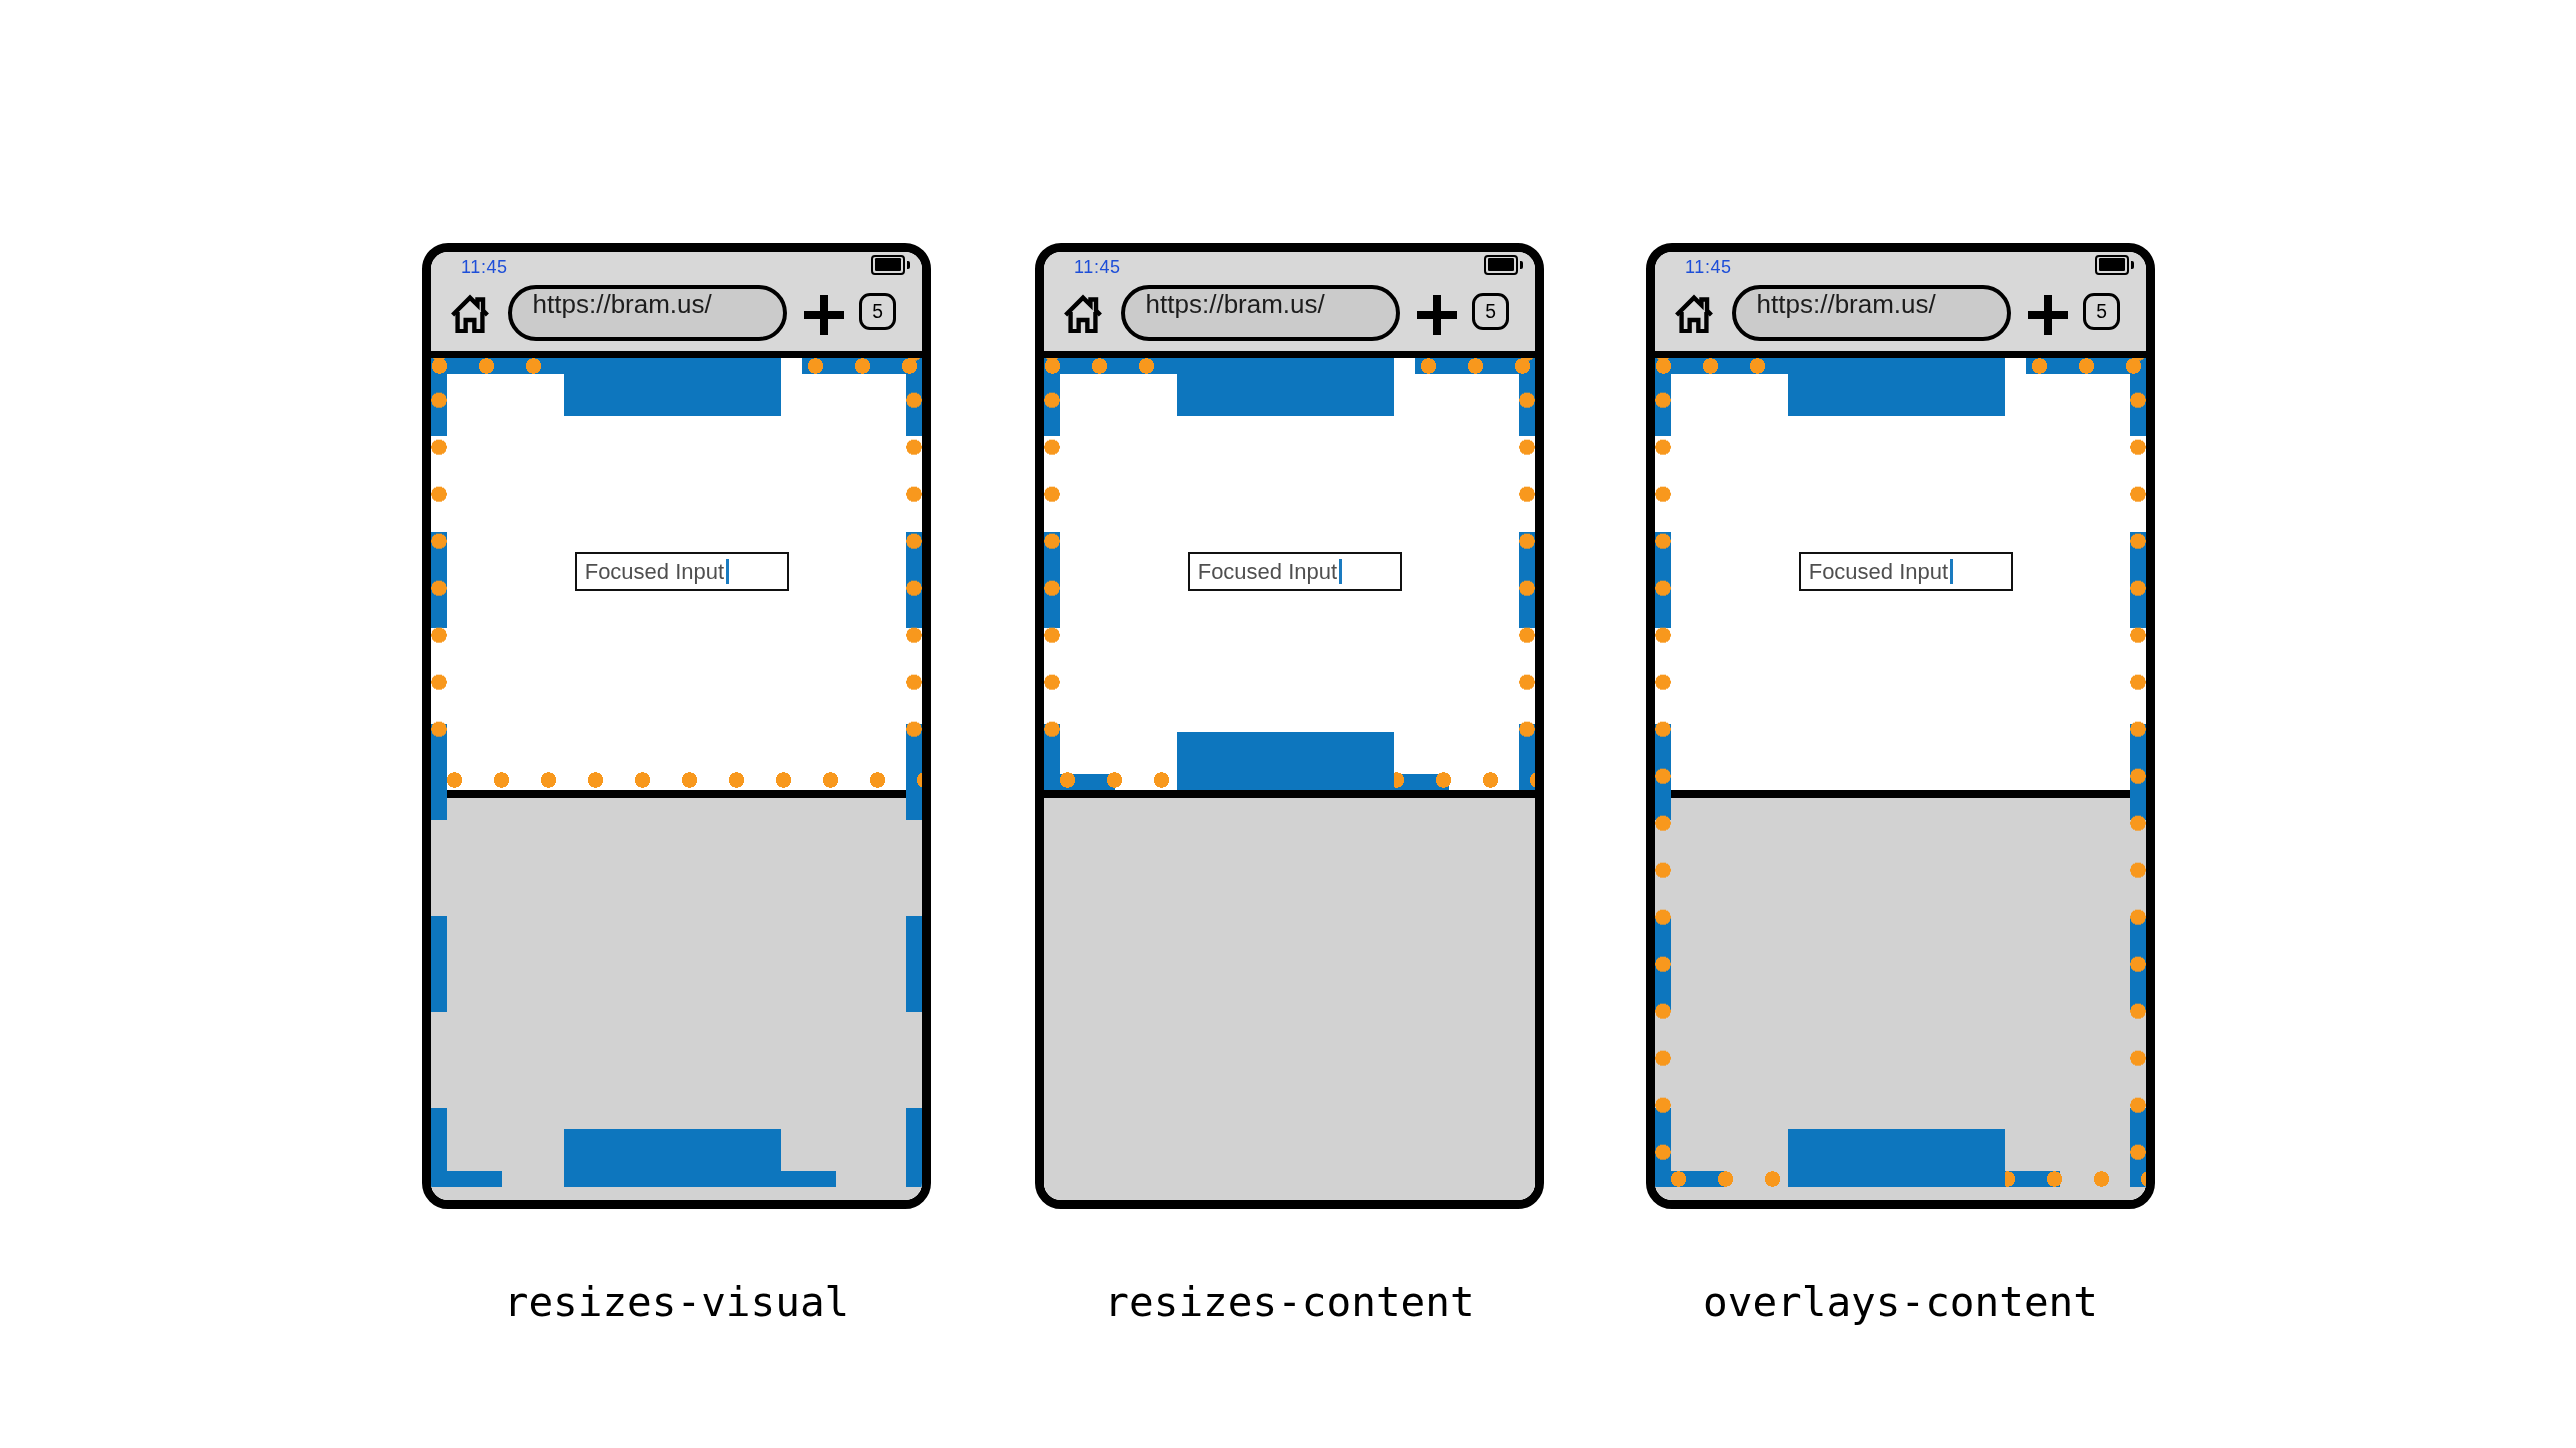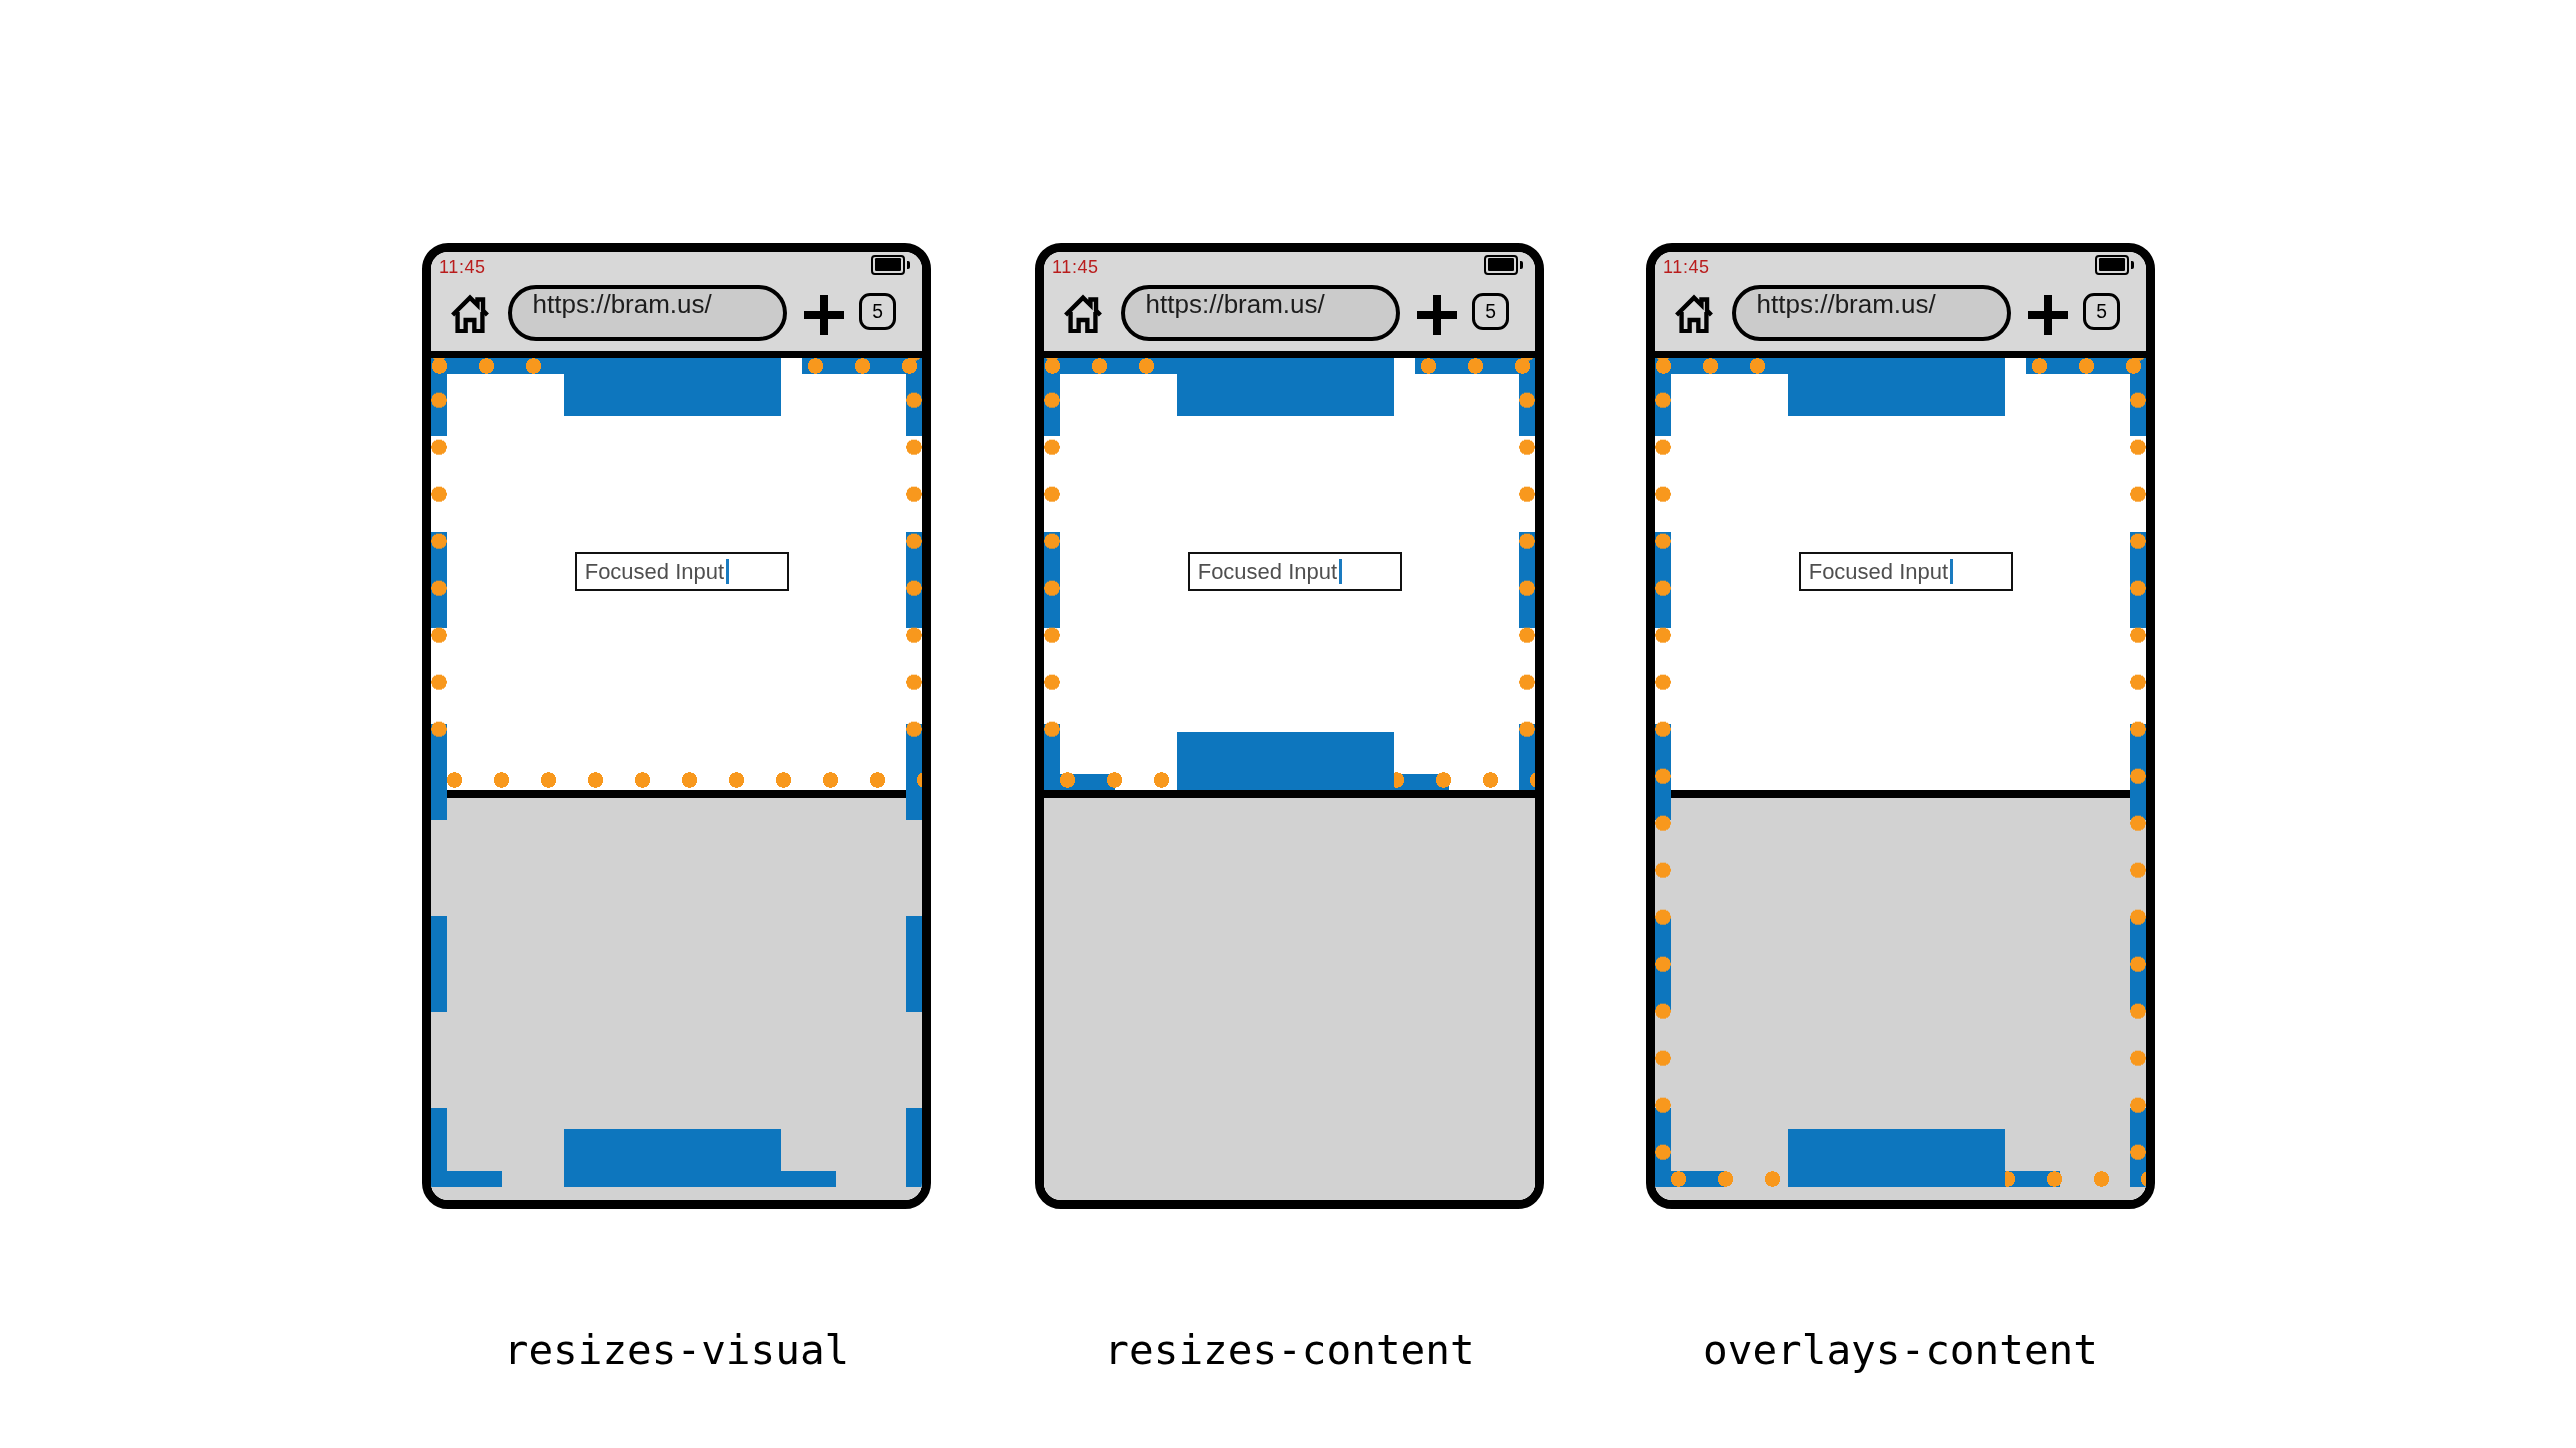--- a/index.html
+++ b/index.html
@@ -8,21 +8,21 @@
     font-family:"Liberation Sans",sans-serif;overflow:hidden;
     --blue:#0d76be;--orange:#f8981d;--caret:#1a7bc0;
   }
   
   .phone{
     position:absolute;top:243px;width:491px;height:948px;
     background:#fff;border:9px solid #000;border-radius:26px;overflow:hidden;
   }
   
   .chrome{position:absolute;top:0;left:0;width:491px;height:99px;background:#d8d8d8;border-bottom:7.7px solid #000;}
-  .time{position:absolute;left:8px;top:5.2px;font-size:18px;color:#b91c1c;letter-spacing:0.6px;}
+  .time{position:absolute;left:30px;top:5.2px;font-size:18px;color:#1d4ed8;letter-spacing:0.6px;}
   .battery{position:absolute;right:11.6px;top:2.6px;display:flex;align-items:center;}
   .bat-body{position:relative;width:30px;height:16.7px;border:2.6px solid #000;border-radius:3.9px;display:block;}
   .bat-fill{position:absolute;inset:1.9px;background:#000;border-radius:1.3px;}
   .bat-nub{width:3.9px;height:8.4px;background:#000;margin-left:1.3px;border-radius:0 1.9px 1.9px 0;}
   .home{position:absolute;left:19.3px;top:40px;}
   .pill{
     position:absolute;left:77px;top:33px;width:279px;height:56px;box-sizing:border-box;
     background:#cbcbcb;border:4.5px solid #000;border-radius:28px;
     display:flex;padding-left:20.6px;
   }
@@ -84,21 +84,21 @@
   .m2 .ftr{top:374px;}
 
   .m3 .sl,.m3 .sr{height:829px;}
   .m3 .sb{top:813px;}
   .m3 .dl,.m3 .dr{height:829px;}
   .m3 .db{top:813px;}
   .m3 .ftr{top:771px;}
   
   .mode-label{
     position:absolute;top:1278px;width:509px;text-align:center;
-    font-family:"DejaVu Sans Mono",monospace;font-size:41px;color:#000;margin-top:48px;
+    font-family:"DejaVu Sans Mono",monospace;font-size:41px;color:#000;
   }
   .p1{left:422px;} .p2{left:1035px;} .p3{left:1646px;}
 </style>
 </head>
 <body style="--blue: #0d76be; --orange: #f8981d; --caret: #1a7bc0;">
 
 <section class="phone m1 p1">
   <div class="chrome">
     <span class="time">11:45</span>
     <span class="battery">

